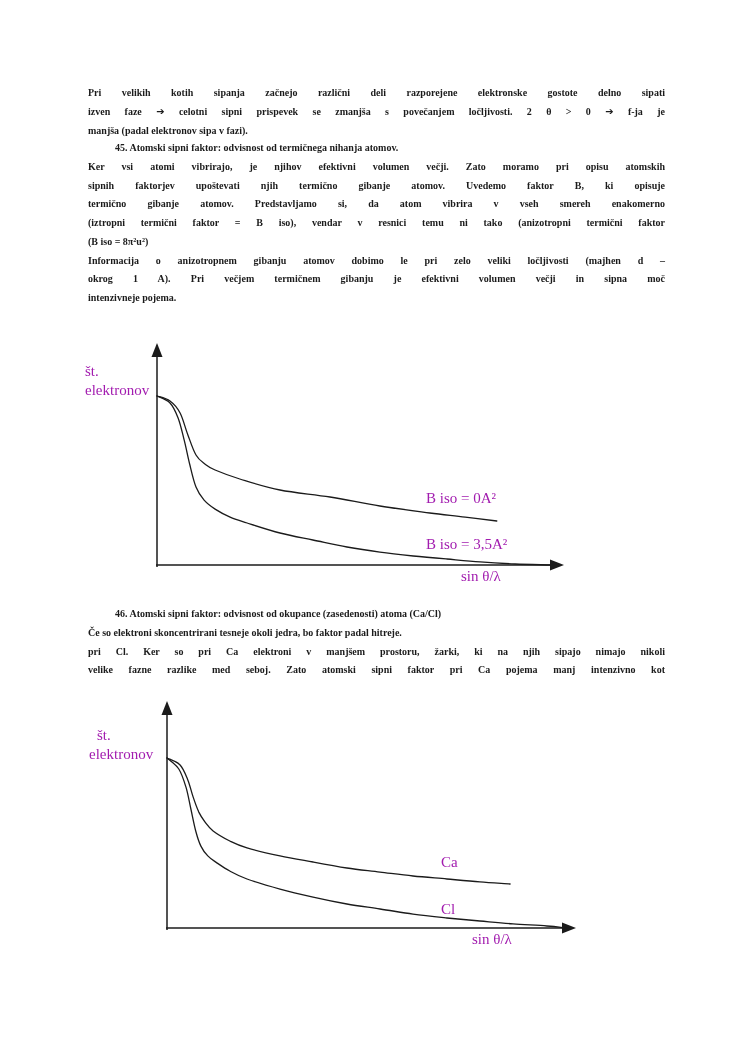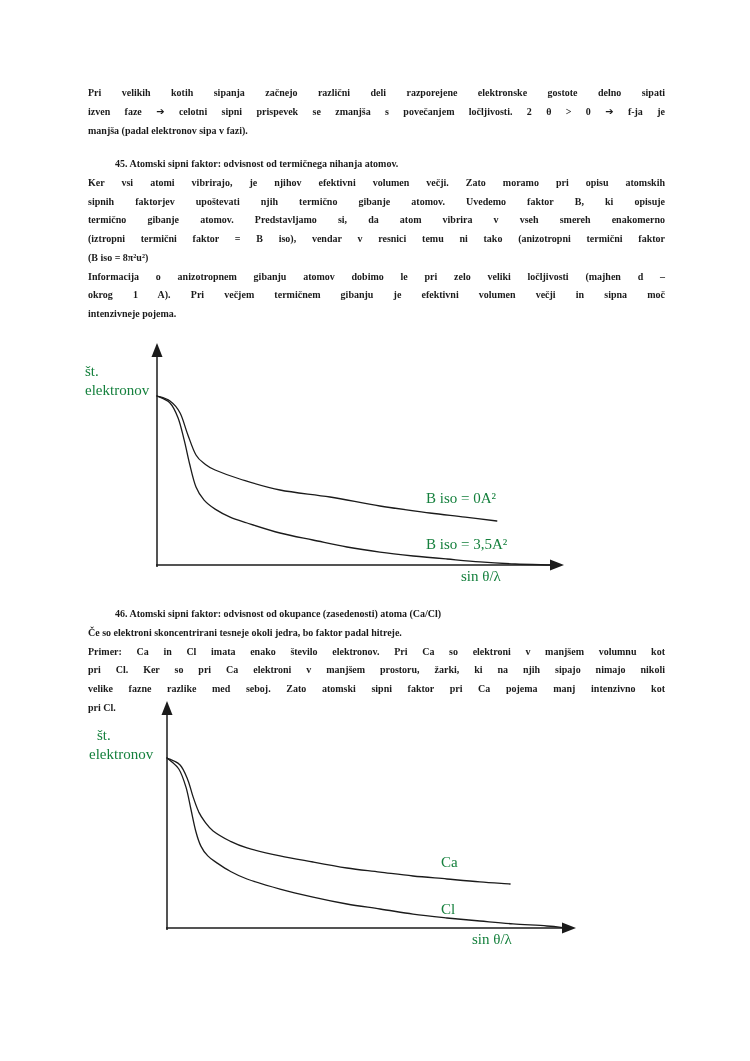--- a/index.html
+++ b/index.html
@@ -7,37 +7,37 @@
   .page {
     position:relative; width:750px; height:1061px; background:#ffffff;
     overflow:hidden; color:#1b1b1b;
     font-family:"Liberation Serif","DejaVu Serif","DejaVu Sans",serif;
   }
   .para { position:absolute; left:88px; width:577px; font-size:10px; line-height:18.75px;font-weight:bold; }
   .ln { text-align:left; }
   .ln.just { text-align:justify; text-align-last:justify; }
   .ln.indent { padding-left:27px; }
   svg.chart { position:absolute; left:0; }
-  .chart-label { position:absolute; font-size:15px; line-height:19px; white-space:nowrap; color:#15803d; }
+  .chart-label { position:absolute; font-size:15px; line-height:19px; white-space:nowrap; color:#a21caf; }
   .curve { fill:none; stroke:#1b1b1b; stroke-width:1.3; stroke-linecap:round; }
   .axis { stroke:#1b1b1b; stroke-width:1.5; }
   .arrowhead { fill:#1b1b1b; }
 </style>
 </head>
 <body>
 
 <div class="page">
 
   <div class="para" style="top:84px">
     <div class="ln just">Pri velikih kotih sipanja začnejo različni deli razporejene elektronske gostote delno sipati</div>
     <div class="ln just">izven faze ➔ celotni sipni prispevek se zmanjša s povečanjem ločljivosti. 2 θ &gt; 0 ➔ f-ja je</div>
     <div class="ln">manjša (padal elektronov sipa v fazi).</div>
   </div>
 
-  <div class="para" style="top:155px">
+  <div class="para" style="top:139px">
     <div class="ln indent">45. Atomski sipni faktor: odvisnost od termičnega nihanja atomov.</div>
     <div class="ln just">Ker vsi atomi vibrirajo, je njihov efektivni volumen večji. Zato moramo pri opisu atomskih</div>
     <div class="ln just">sipnih faktorjev upoštevati njih termično gibanje atomov. Uvedemo faktor B, ki opisuje</div>
     <div class="ln just">termično gibanje atomov. Predstavljamo si, da atom vibrira v vseh smereh enakomerno</div>
     <div class="ln just">(iztropni termični faktor = B iso), vendar v resnici temu ni tako (anizotropni termični faktor</div>
     <div class="ln">(B iso = 8π²u²)</div>
     <div class="ln just">Informacija o anizotropnem gibanju atomov dobimo le pri zelo veliki ločljivosti (majhen d –</div>
     <div class="ln just">okrog 1 A). Pri večjem termičnem gibanju je efektivni volumen večji in sipna moč</div>
     <div class="ln">intenzivneje pojema.</div>
   </div>
@@ -52,24 +52,22 @@
   </svg>
   <div class="chart-label" style="left:85px;top:362px">št.</div>
   <div class="chart-label" style="left:85px;top:381px">elektronov</div>
   <div class="chart-label" style="left:426px;top:489px">B iso = 0A²</div>
   <div class="chart-label" style="left:426px;top:535px">B iso = 3,5A²</div>
   <div class="chart-label" style="left:461px;top:567px">sin θ/λ</div>
 
   <div class="para" style="top:605px">
     <div class="ln indent">46. Atomski sipni faktor: odvisnost od okupance (zasedenosti) atoma (Ca/Cl)</div>
     <div class="ln">Če so elektroni skoncentrirani tesneje okoli jedra, bo faktor padal hitreje.</div>
-    <div class="ln just">Primer: Ca in Cl imata enako število elektronov. Pri Ca so elektroni v manjšem volumnu kot</div>
     <div class="ln just">pri Cl. Ker so pri Ca elektroni v manjšem prostoru, žarki, ki na njih sipajo nimajo nikoli</div>
     <div class="ln just">velike fazne razlike med seboj. Zato atomski sipni faktor pri Ca pojema manj intenzivno kot</div>
-    <div class="ln">pri Cl.</div>
   </div>
 
   <svg class="chart" style="top:693px" width="630" height="242" viewBox="0 693 630 242">
     <line class="axis" x1="167" y1="930" x2="167" y2="712"></line>
     <path class="arrowhead" d="M167,701 L161.5,715 L172.5,715 Z"></path>
     <line class="axis" x1="166" y1="928" x2="564" y2="928"></line>
     <path class="arrowhead" d="M576,928 L562,922.5 L562,933.5 Z"></path>
     <path class="curve" d="M167.0,758.0C169.2,759.2 176.6,761.3 180.1,765.0C183.5,768.6 185.6,774.6 187.8,779.9C190.0,785.3 191.3,791.6 193.1,796.9C194.9,802.3 196.9,807.9 198.8,812.1C200.8,816.2 202.6,818.8 204.9,821.9C207.3,825.1 209.0,827.8 213.1,830.9C217.3,834.1 224.2,838.1 229.8,841.0C235.5,843.8 238.6,845.4 247.0,847.9C255.3,850.4 269.0,853.6 280.0,855.9C291.0,858.3 301.9,860.0 313.1,862.0C324.2,864.1 335.8,866.3 346.9,868.0C358.1,869.7 369.0,870.7 380.0,872.1C391.0,873.4 401.9,874.8 413.0,876.0C424.2,877.1 435.7,878.0 446.9,879.0C458.0,880.0 469.4,881.1 479.9,881.9C490.5,882.8 505.1,883.6 510.1,884.0"></path>
     <path class="curve" d="M167.0,758.0C169.0,759.8 175.6,764.1 178.8,769.0C182.0,774.0 184.1,781.1 186.2,787.9C188.2,794.7 189.4,802.7 191.1,810.0C192.7,817.4 194.3,825.9 196.0,832.0C197.6,838.0 198.9,842.1 200.9,846.1C202.8,850.1 205.1,853.1 207.8,855.9C210.5,858.8 213.5,860.5 217.2,863.1C220.9,865.6 224.9,868.4 229.8,871.0C234.8,873.7 238.6,876.0 247.0,879.0C255.3,882.0 269.0,886.1 280.0,889.1C291.0,892.1 301.9,894.6 313.1,897.1C324.2,899.6 335.8,902.0 346.9,904.0C358.1,906.0 369.0,907.3 380.0,909.0C391.0,910.6 401.9,912.6 413.0,914.1C424.2,915.6 435.7,916.8 446.9,918.0C458.0,919.1 468.9,920.0 479.9,921.0C491.0,922.0 501.8,923.1 513.0,923.9C524.1,924.7 537.9,925.3 546.8,926.0C555.8,926.6 563.5,927.7 566.8,928.0"></path>
   </svg>

